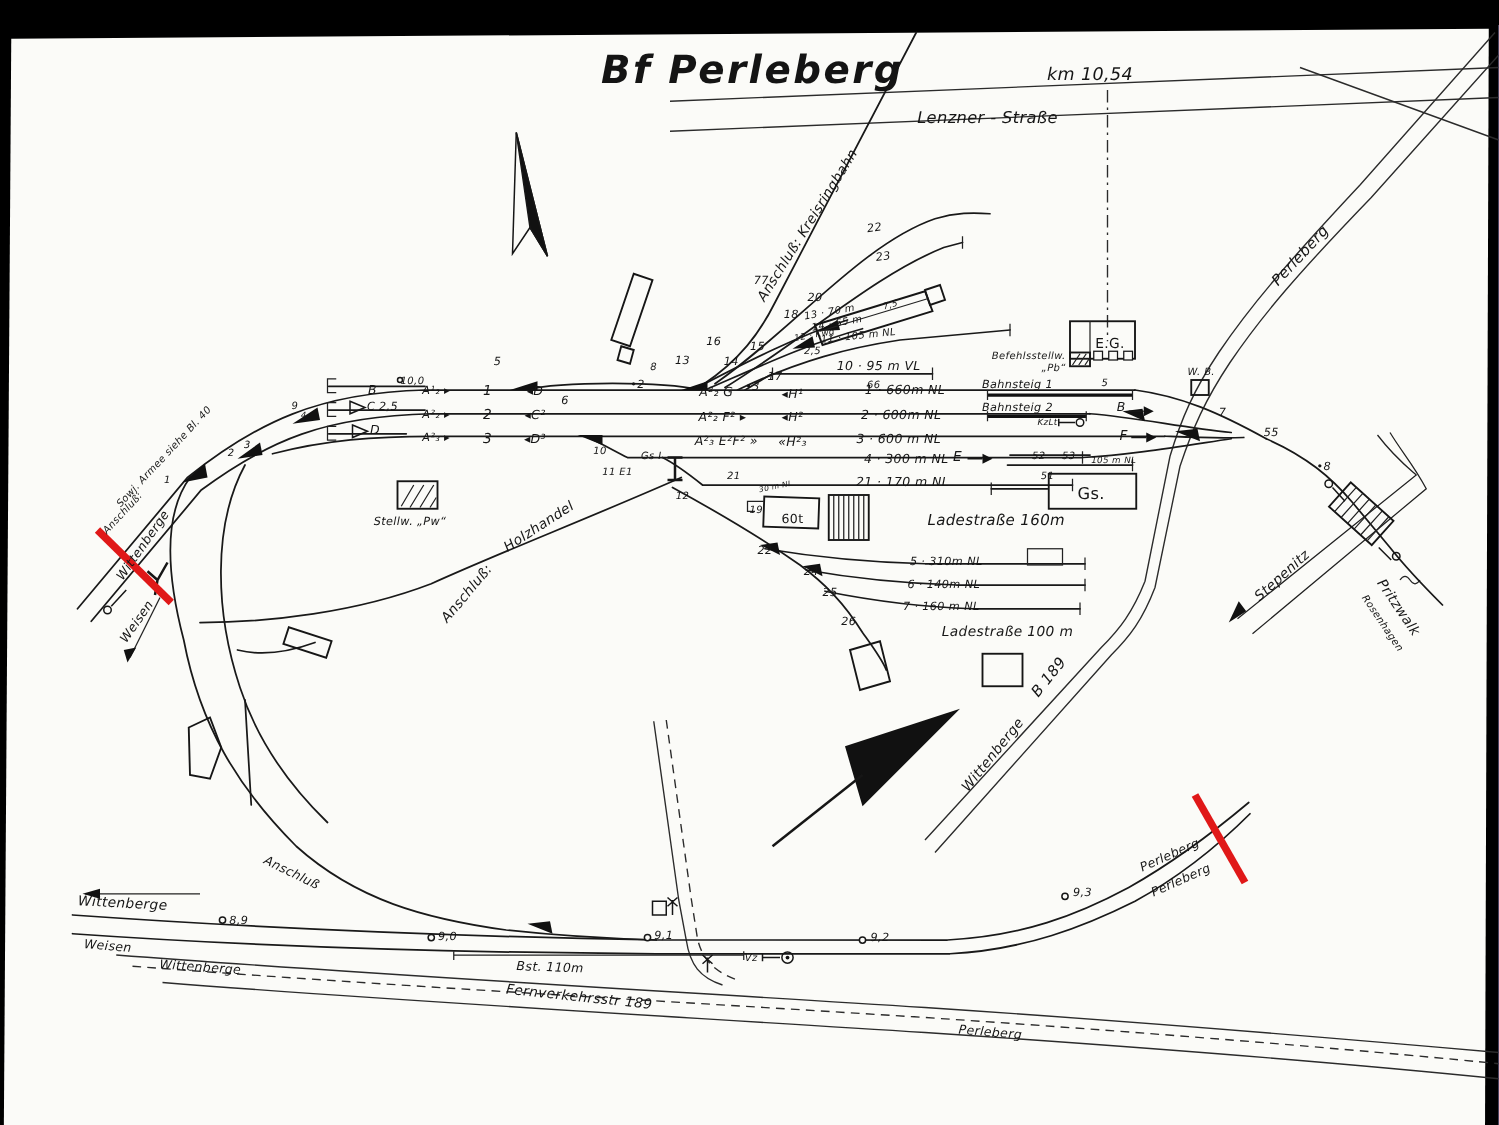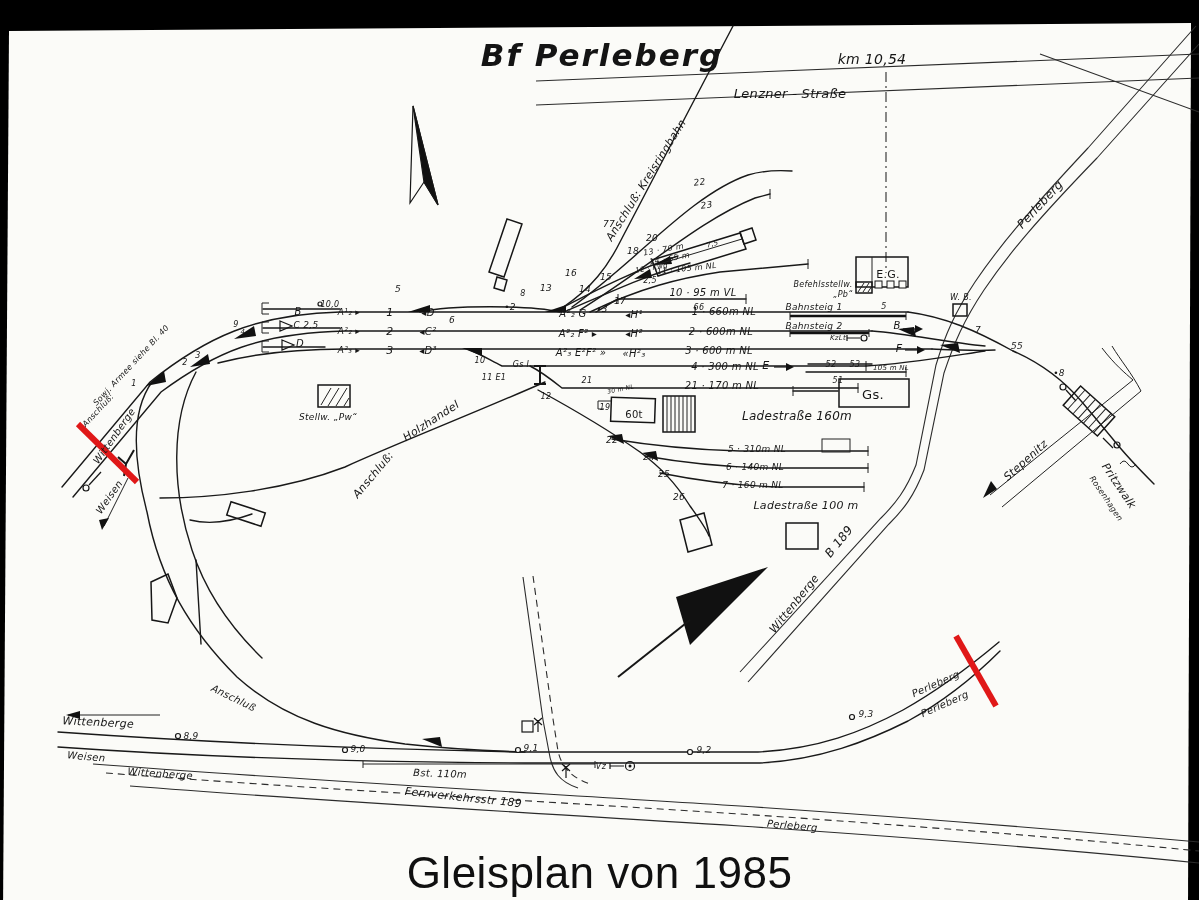--- a/index.html
+++ b/index.html
@@ -383,14 +383,13 @@
         <text x="1116" y="468" class="lbl" font-size="11" transform="rotate(56 1116 468)">Pritzwalk</text>
         <text x="1104" y="480" class="lbl" font-size="8" transform="rotate(56 1104 480)">Rosenhagen</text>
         <text x="134" y="366" class="lbl" font-size="8">1</text>
         <text x="185" y="345" class="lbl" font-size="8">2</text>
         <text x="198" y="338" class="lbl" font-size="8">3</text>
         <text x="236" y="307" class="lbl" font-size="8">9</text>
         <text x="243" y="314" class="lbl" font-size="7">4</text>
       </g>
 </svg>
 
-<div class="caption">Gleisplan von 1985</div>
 </div>
 
 </body></html>

